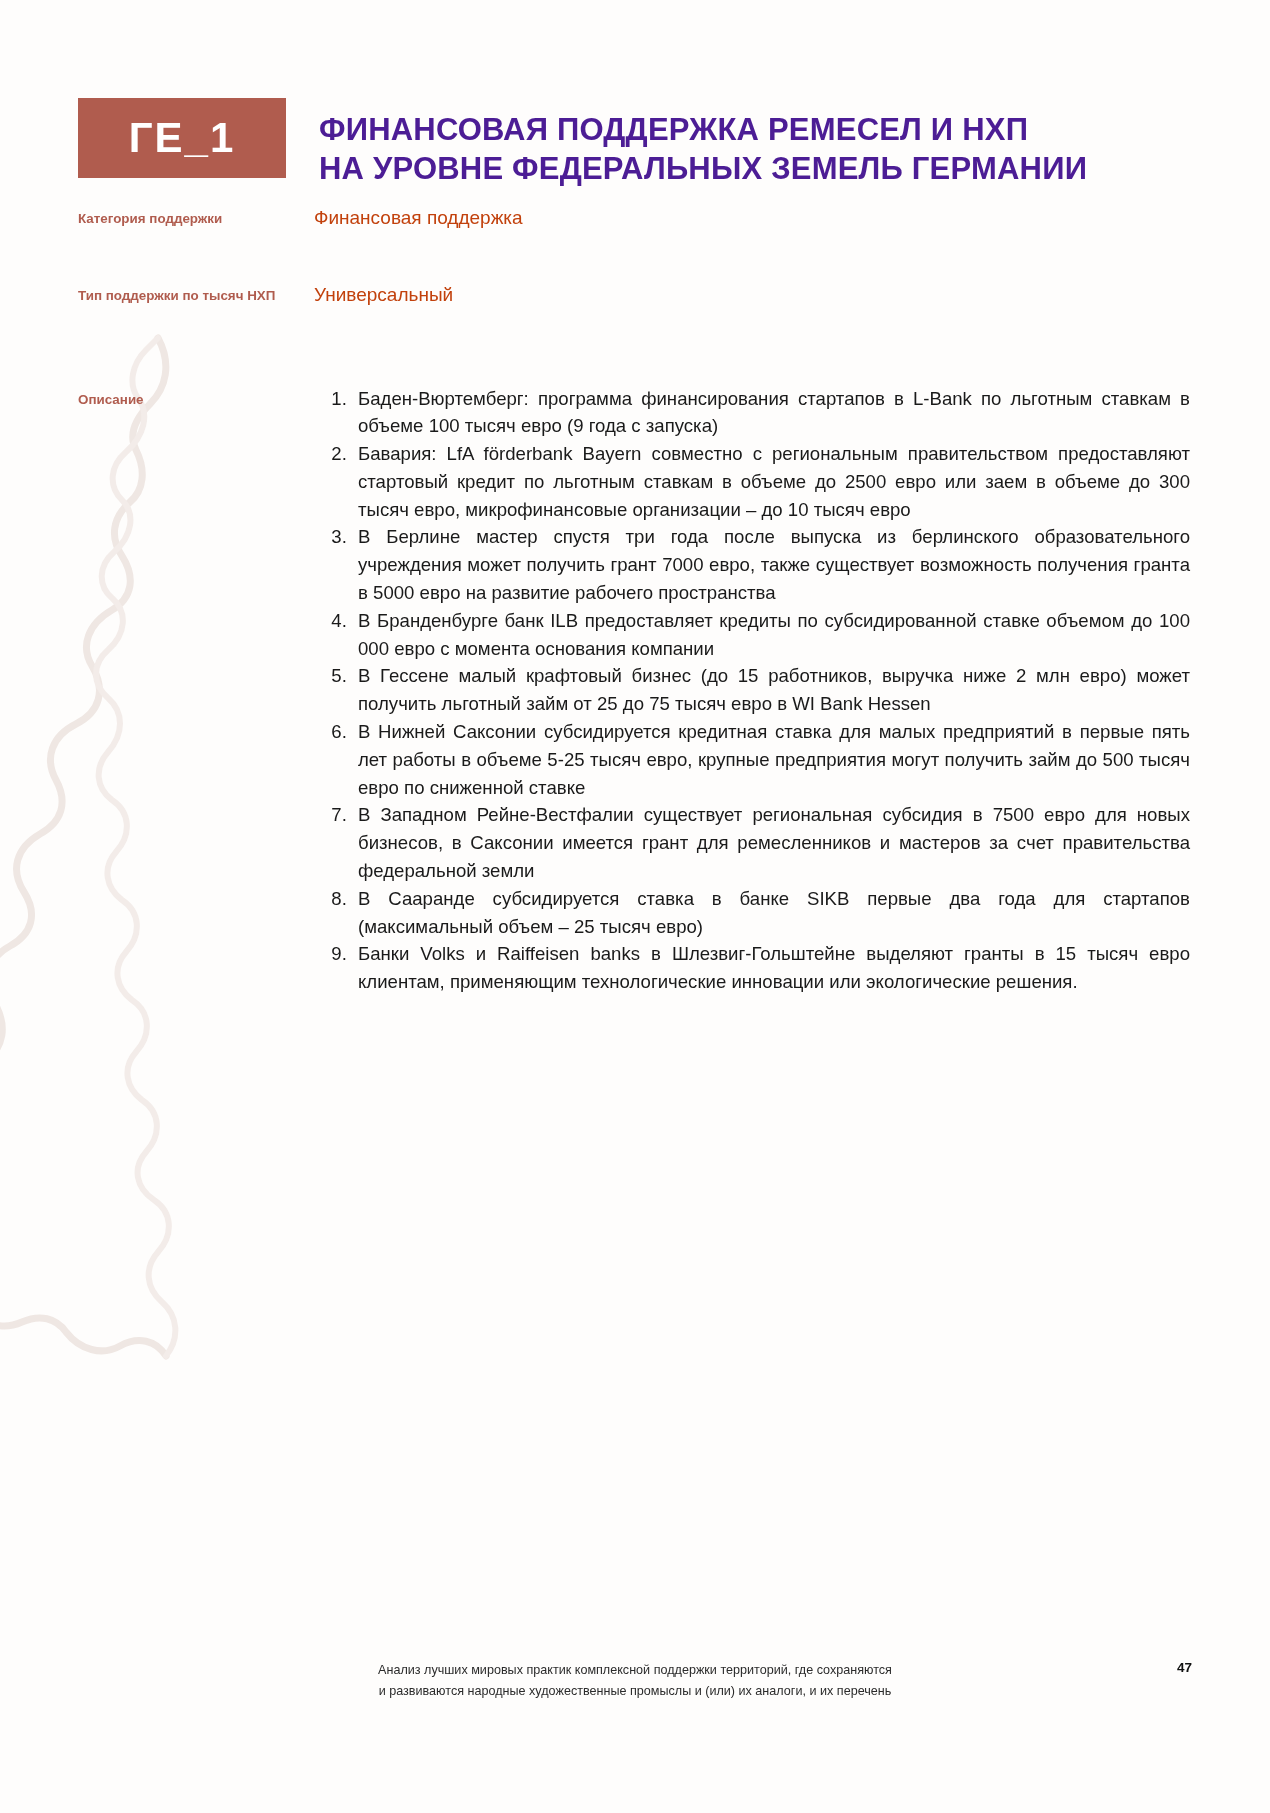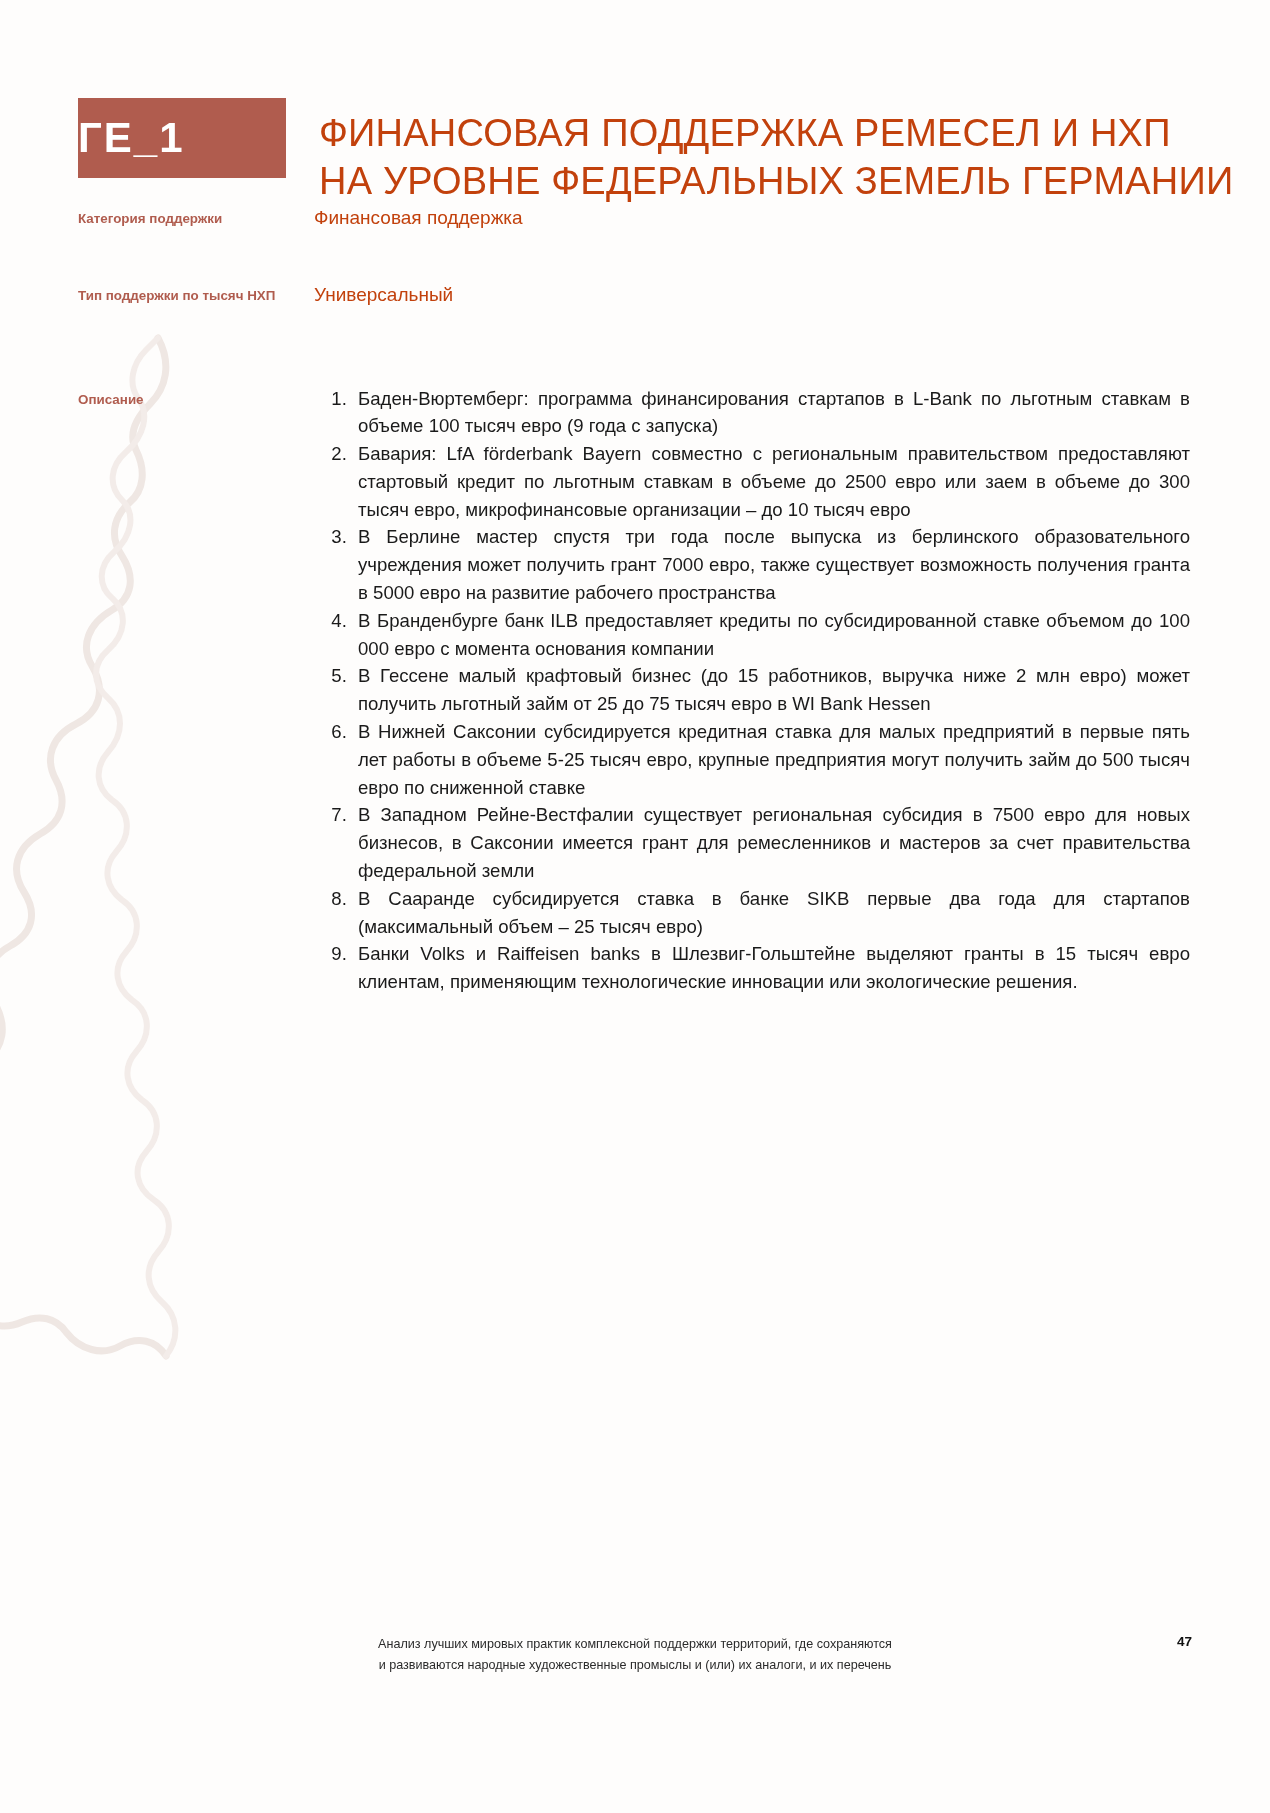--- a/index.html
+++ b/index.html
@@ -39,39 +39,39 @@
     display: flex;
     align-items: flex-start;
     z-index: 2;
   }
   .badge {
     width: 208px;
     height: 80px;
     background: #b05c4e;
     display: flex;
     align-items: center;
-    justify-content: flex-start;
+    justify-content: center;
     flex: 0 0 auto;
   }
   .badge-text {
     color: #ffffff;
     font-size: 42px;
     font-weight: bold;
     letter-spacing: 2px;
     line-height: 1;
     font-family: "Liberation Sans", sans-serif;
   }
   .header-titles {
     margin-left: 33px;
     padding-top: 12px;
   }
   .header-titles .line {
-    color: #c2410c;
-    font-size: 38px;
-    font-weight: normal;
+    color: #4c1d95;
+    font-size: 31px;
+    font-weight: bold;
     letter-spacing: 0.2px;
     line-height: 1.26;
     white-space: nowrap;
   }
 
   
   .fields {
     position: absolute;
     left: 78px;
     top: 206px;
@@ -133,21 +133,21 @@
   }
   ol.desc-list li::marker {
     font-size: 18.6px;
   }
 
   
   .footer {
     position: absolute;
     left: 78px;
     right: 78px;
-    bottom: 138px;
+    bottom: 112px;
     display: flex;
     align-items: flex-start;
     justify-content: center;
     z-index: 2;
   }
   .footer-text {
     text-align: center;
     color: #2b2b2b;
     font-size: 12.6px;
     line-height: 1.62;

